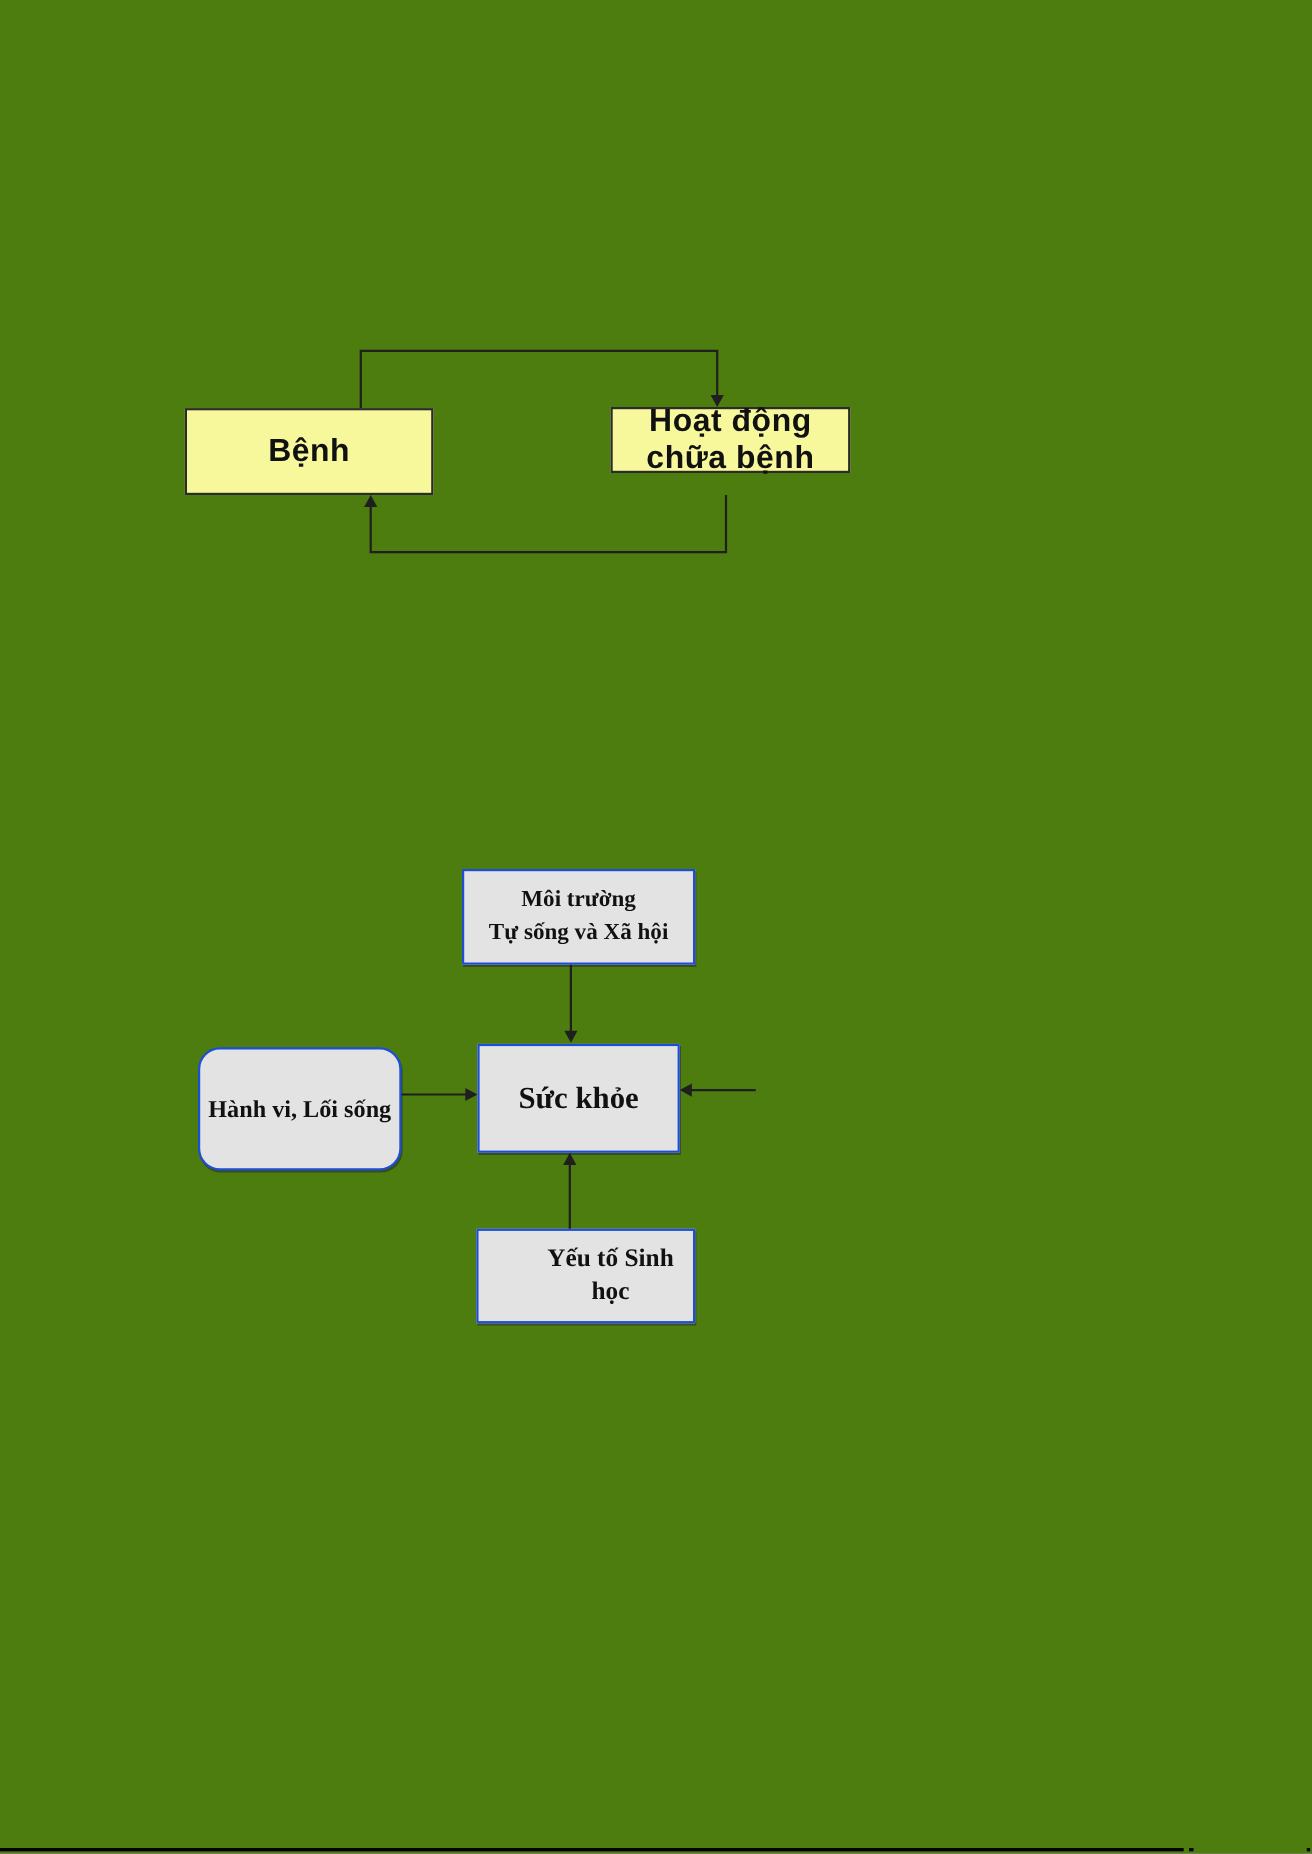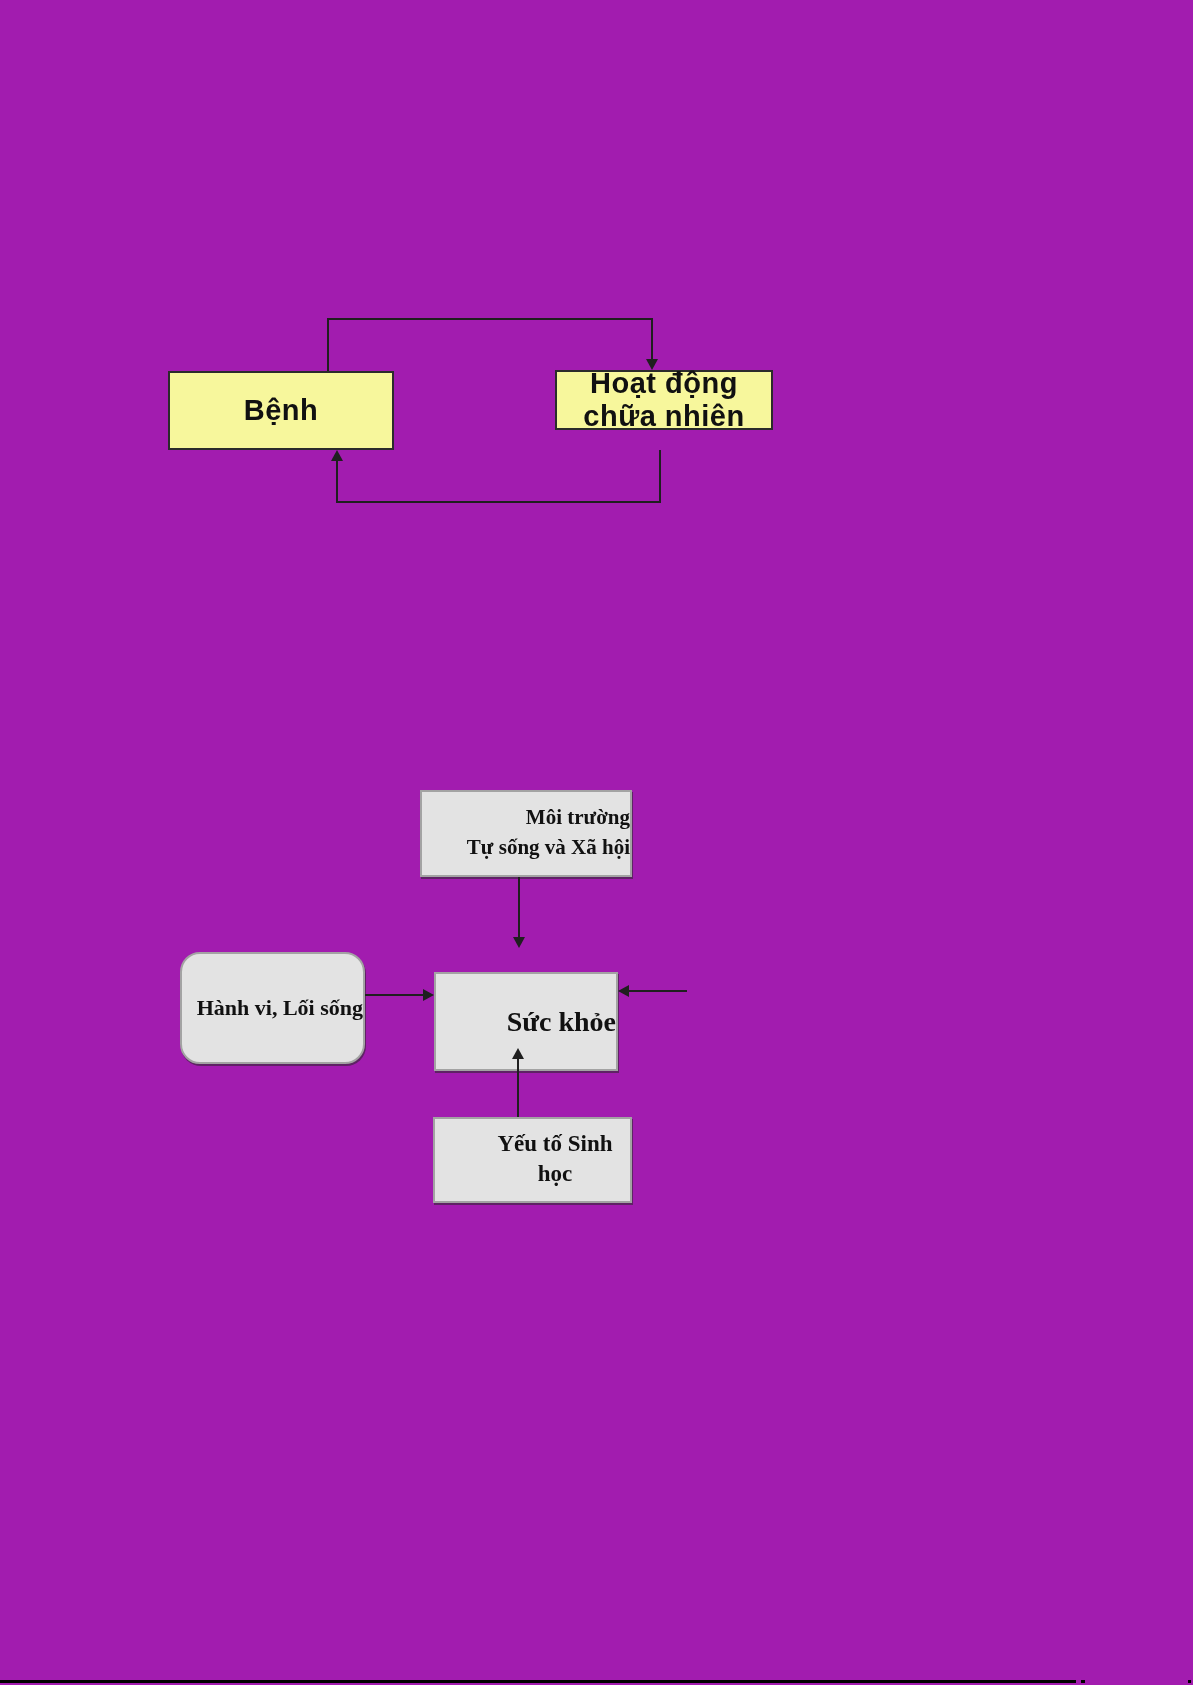--- a/index.html
+++ b/index.html
@@ -1,19 +1,19 @@
 <!DOCTYPE html>
 <html><head>
 <meta charset="utf-8">
 <style>
   html,body{margin:0;padding:0;background:#888;}
   .page{
     position:relative;
     width:1193px;height:1685px;
-    background:#a21caf;
+    background:#4d7c0f;
     overflow:hidden;
     font-family:"Liberation Serif", serif;
   }
   .box{
     position:absolute;
     box-sizing:border-box;
     display:flex;
     flex-direction:column;
     align-items:center;
     justify-content:center;
@@ -26,26 +26,25 @@
     border:2px solid #2b2b2b;
     font-family:"Liberation Sans", sans-serif;
     font-weight:bold;
     font-size:29px;
     line-height:33px;
     letter-spacing:0.5px;
   }
   
   .gbox{
     background:#e3e3e3;
-    border:2px solid #a3a3a3;
+    border:2px solid #1d4ed8;
     box-shadow:1px 2px 0 rgba(40,40,40,0.55);
     font-weight:600;
     font-size:22px;
     line-height:30px;
-    align-items:flex-end;
   }
   .gbox.center{
     font-size:28px;
     font-weight:700;
   }
   .gbox.toptext{
     justify-content:flex-start;
     padding-top:10px;
   }
   svg.overlay{
@@ -60,33 +59,33 @@
 <body>
 
 <div class="page">
 
   <div class="box ybox" style="left:168px;top:371px;width:226px;height:79px;">
     <div>Bệnh</div>
   </div>
 
   <div class="box ybox" style="left:555px;top:370px;width:218px;height:60px;">
     <div>Hoạt động</div>
-    <div>chữa nhiên</div>
+    <div>chữa bệnh</div>
   </div>
 
   <div class="box gbox toptext" style="left:420px;top:790px;width:212px;height:87px;font-size:21px;">
     <div>Môi trường</div>
     <div>Tự sống và Xã hội</div>
   </div>
 
   <div class="box gbox" style="left:180px;top:952px;width:185px;height:112px;border-radius:20px;">
     <div>Hành vi, Lối sống</div>
   </div>
 
-  <div class="box gbox center" style="left:434px;top:949px;width:184px;height:99px;margin-top:23px;">
+  <div class="box gbox center" style="left:434px;top:949px;width:184px;height:99px;">
     <div>Sức khỏe</div>
   </div>
 
 
   <div class="box gbox toptext" style="left:433px;top:1117px;width:199px;height:86px;font-size:23px;padding-left:45px;">
     <div>Yếu tố Sinh học</div>
   </div>
 
   <svg class="overlay" width="1193" height="1685" viewBox="0 0 1193 1685">
 

